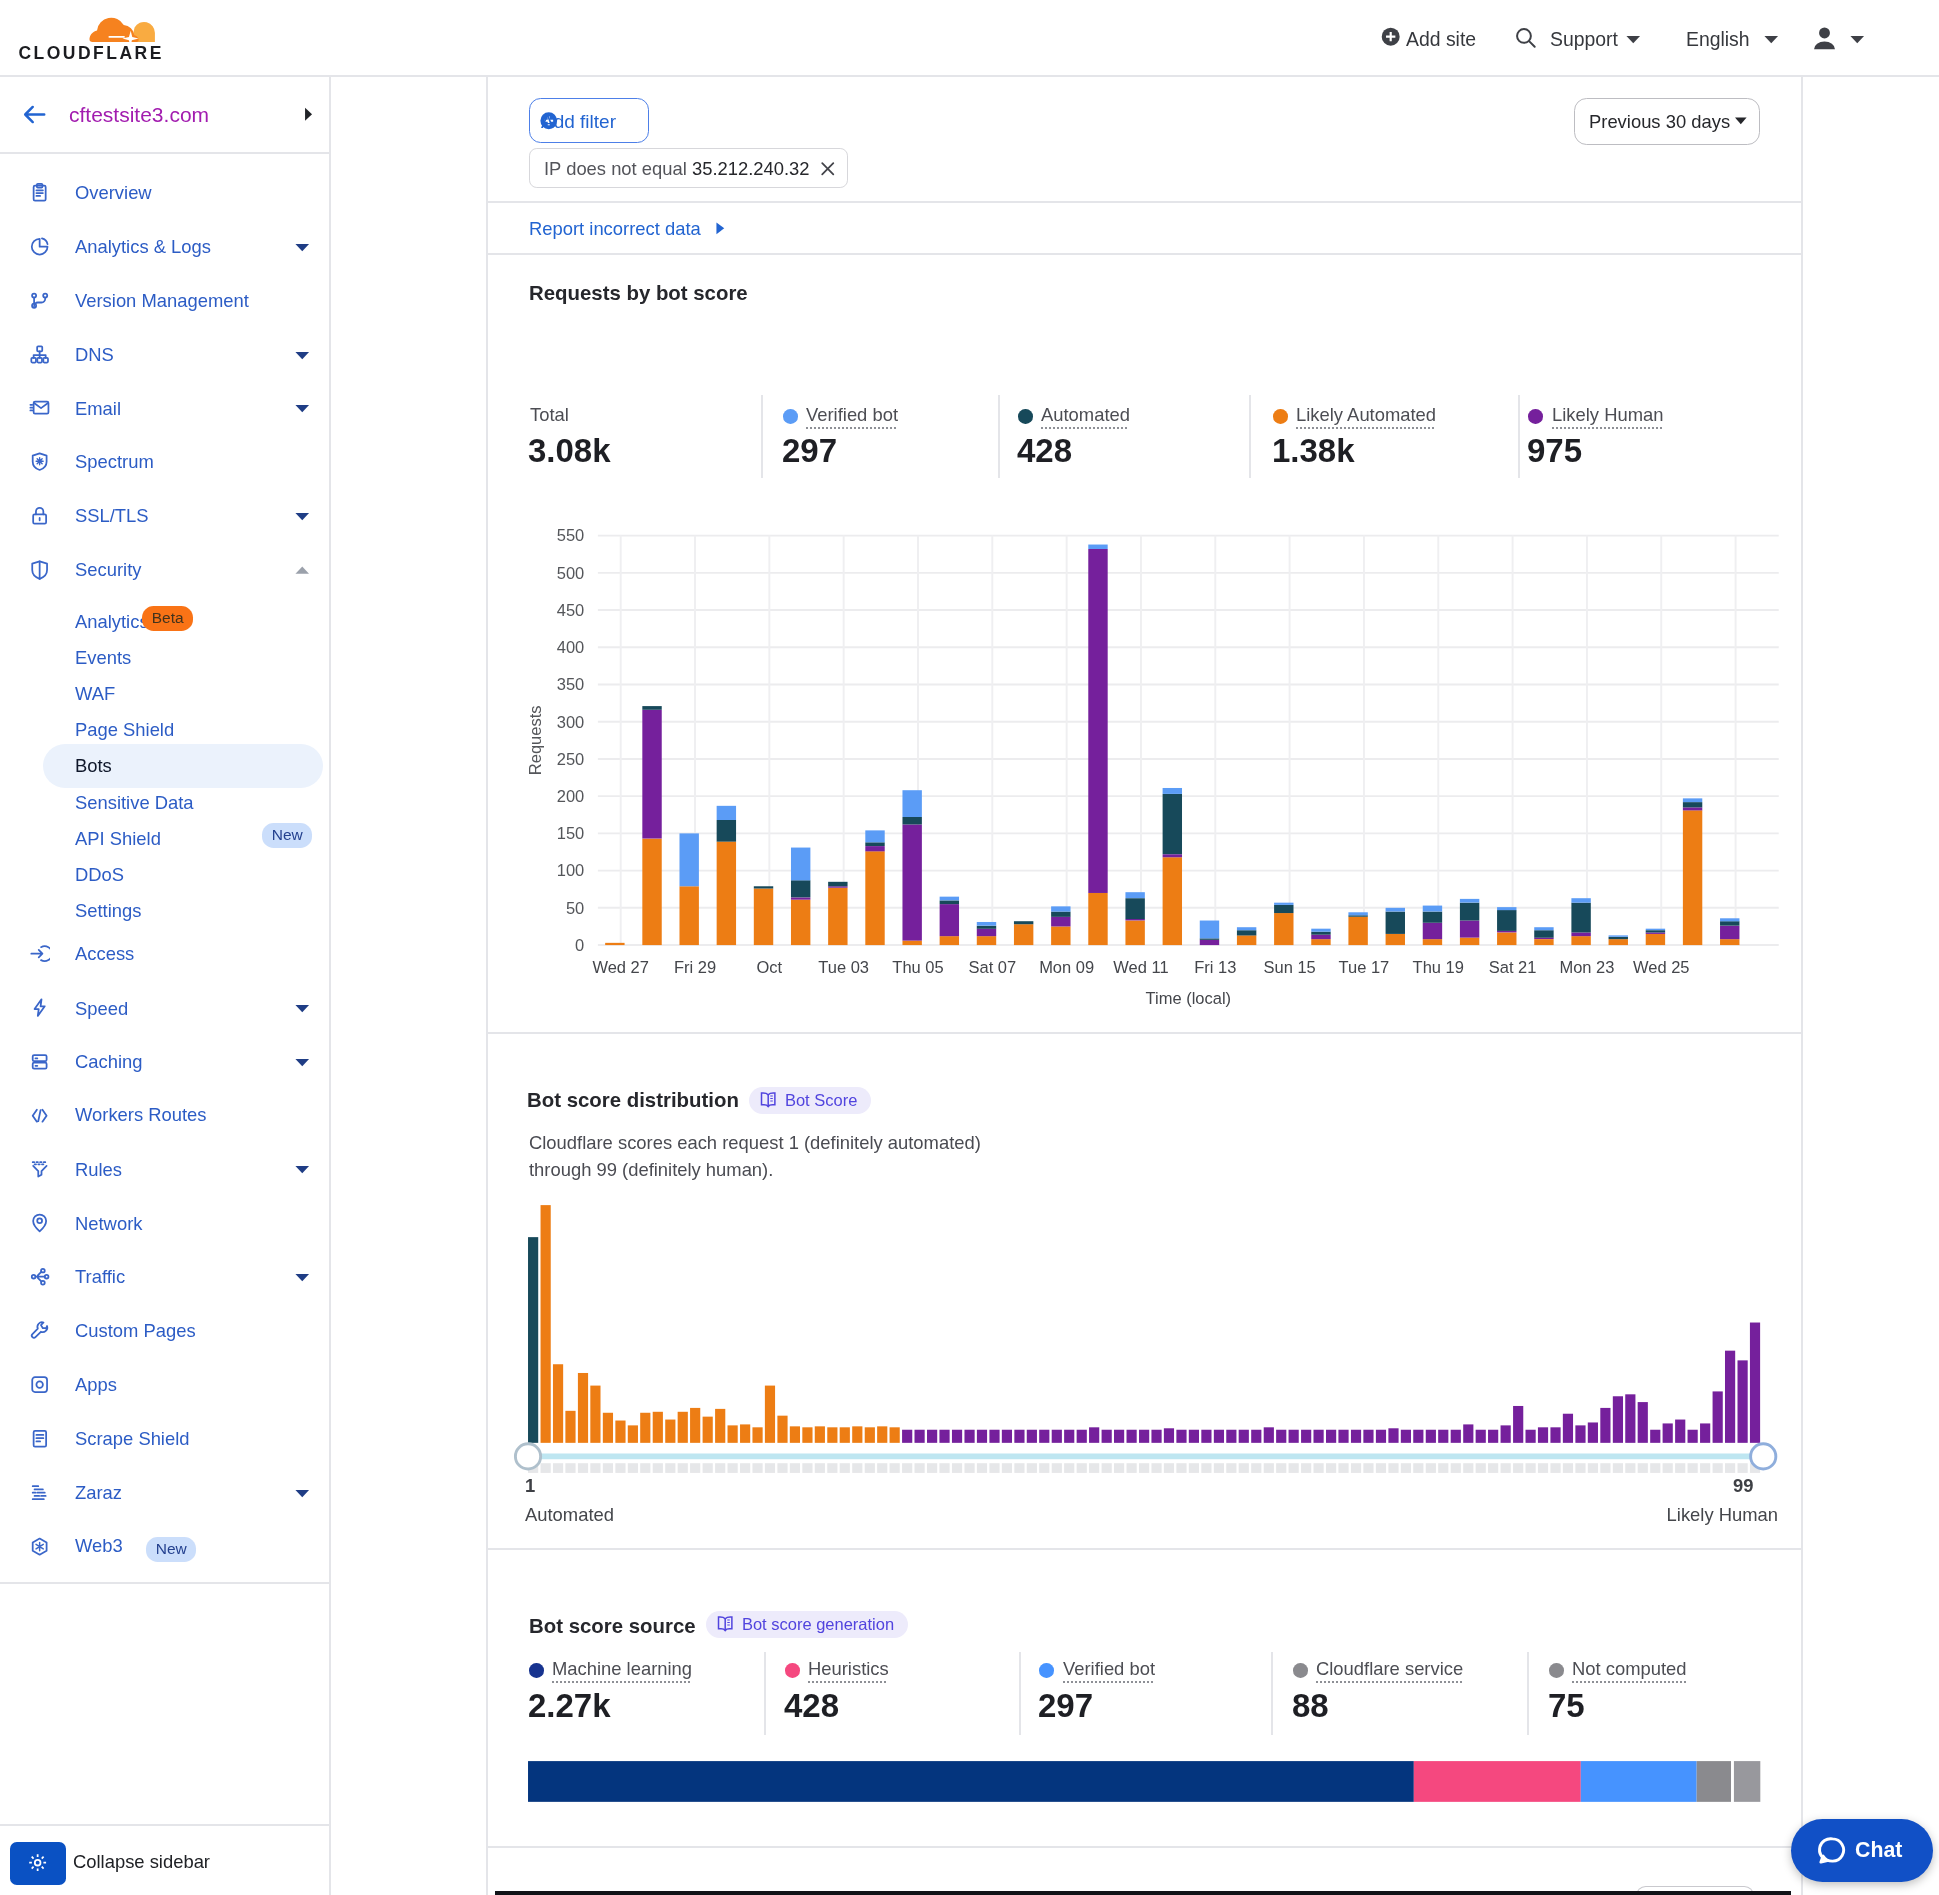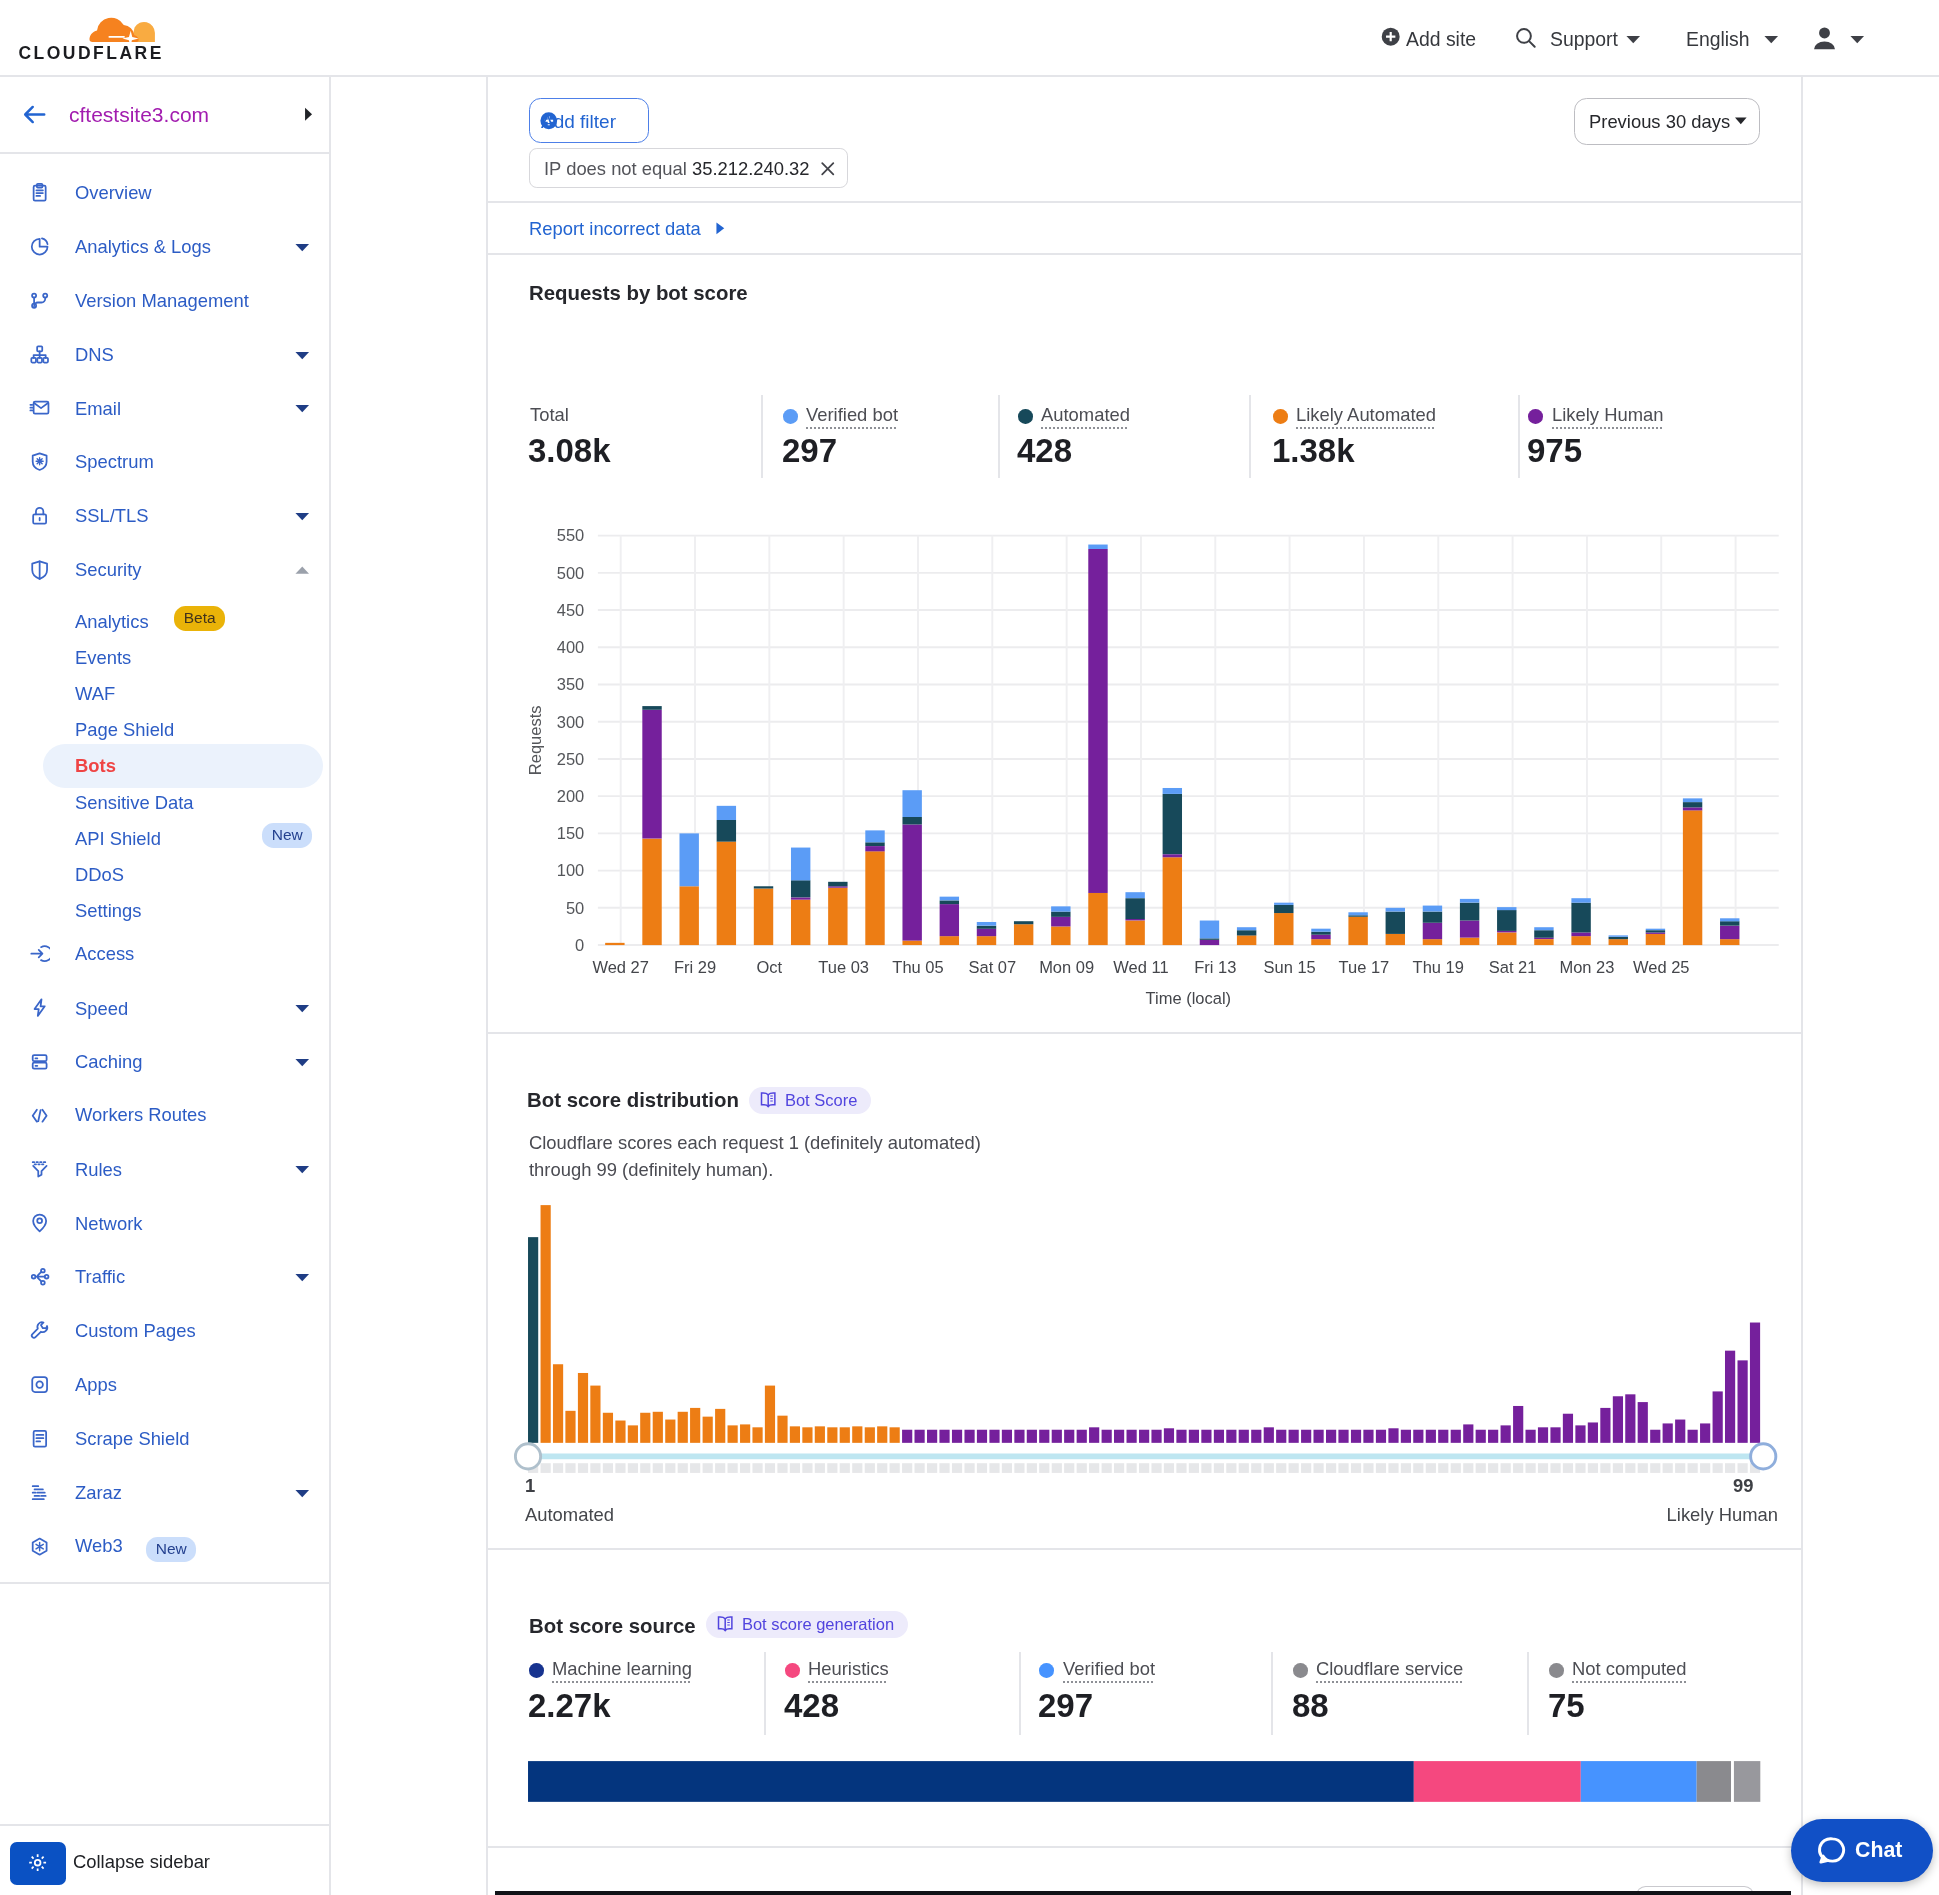--- a/index.html
+++ b/index.html
@@ -121,26 +121,26 @@
     </svg>
 <svg style="position:absolute;left:29px;top:559px" width="21.3" height="21.3" viewBox="0 0 23 23" fill="none" stroke="#3A66C9" stroke-width="1.9" stroke-linecap="round" stroke-linejoin="round">
       <path d="M11.5 2.5 19.5 5v7c0 4.8-3.2 7.8-8 9.5-4.8-1.7-8-4.7-8-9.5V5z"></path>
       <path d="M11.5 2.5v19"></path>
     </svg>
 <div class="sitem" style="top:559px">Security</div>
 <svg style="position:absolute;left:294px;top:565px" width="16.5" height="10.7" viewBox="0 0 17 11">
       <path d="M1.5 9 8.5 1.5 15.5 9z" fill="#9BA1AB"></path>
     </svg>
 <div class="ssub" style="top:611px">Analytics</div>
-<div class="badge" style="left:174px;top:606px;background:#eab308;color:#42331C">Beta</div>
+<div class="badge" style="left:142px;top:606px;background:#f97316;color:#42331C">Beta</div>
 <div class="ssub" style="top:647px">Events</div>
 <div class="ssub" style="top:683px">WAF</div>
 <div class="ssub" style="top:719px">Page Shield</div>
 <div style="position:absolute;left:43px;top:744px;width:280px;height:44px;background:#EBF2FC;border-radius:22px"></div>
-<div class="ssub" style="top:755px;font-weight:bold;color:#ef4444">Bots</div>
+<div class="ssub" style="top:755px;font-weight:normal;color:#0f172a">Bots</div>
 <div class="ssub" style="top:792px">Sensitive Data</div>
 <div class="ssub" style="top:828px">API Shield</div>
 <div class="badge" style="left:262px;top:823px;background:#CBDEFB;color:#24418F">New</div>
 <div class="ssub" style="top:864px">DDoS</div>
 <div class="ssub" style="top:900px">Settings</div>
 <svg style="position:absolute;left:29px;top:943px" width="21.3" height="21.3" viewBox="0 0 23 23" fill="none" stroke="#3A66C9" stroke-width="1.9" stroke-linecap="round" stroke-linejoin="round">
       <path d="M13 4.5a8 8 0 1 1 0 14"></path>
       <path d="M2.5 11.5H14M10.5 7.5l4 4-4 4"></path>
     </svg>
 <div class="sitem" style="top:943px">Access</div>

